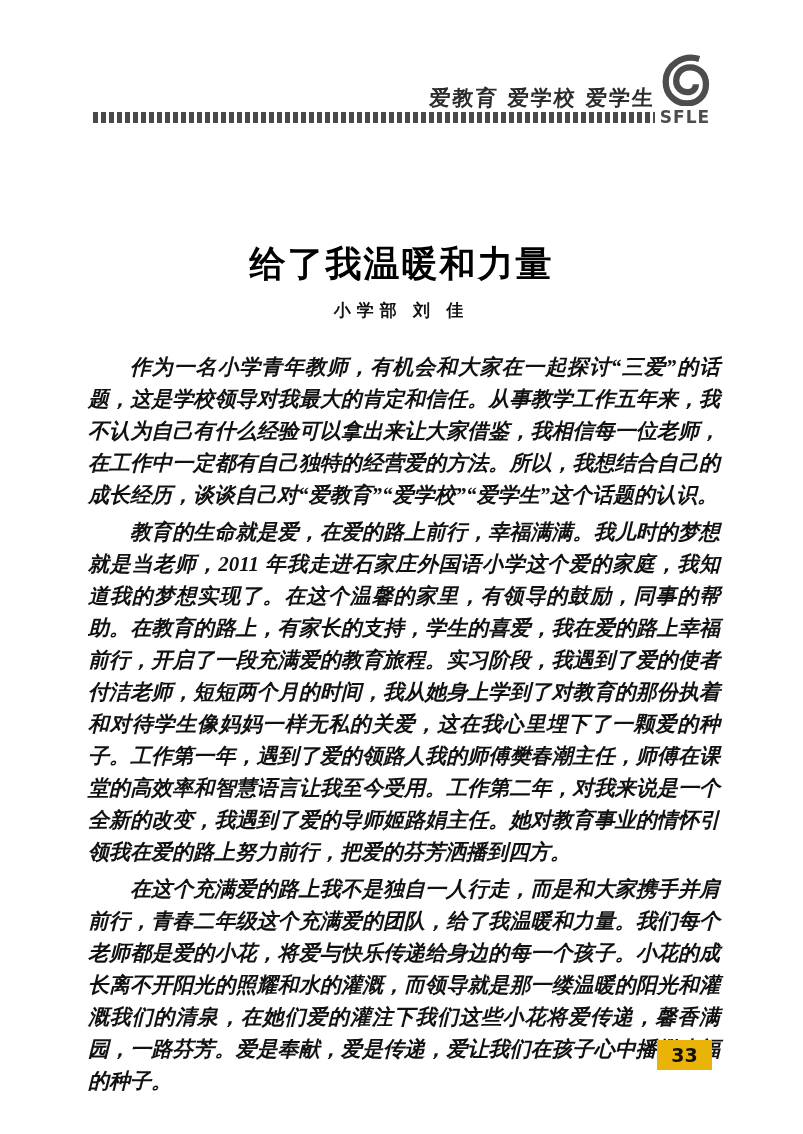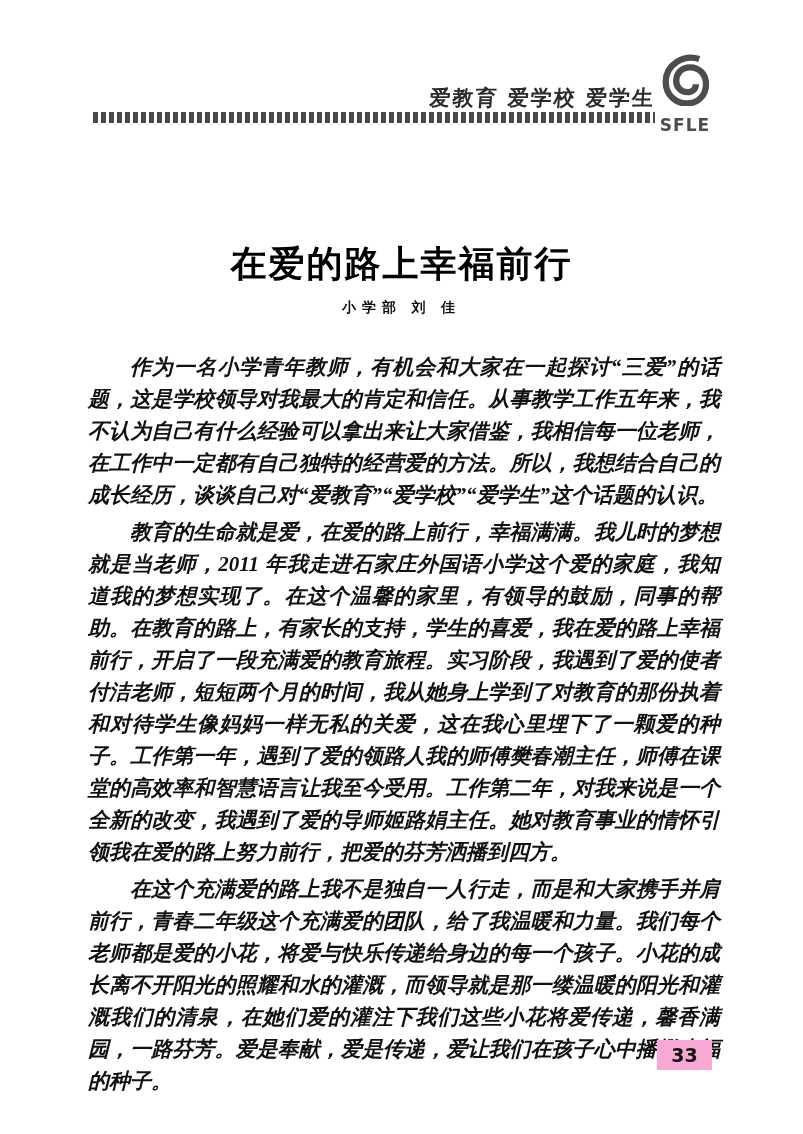--- a/index.html
+++ b/index.html
@@ -45,21 +45,21 @@
   .logo-wrap {
     position: absolute;
     top: 54px;
     left: 652px;
     width: 66px;
     text-align: center;
   }
   .logo-mark { display: block; margin: 0 auto; }
   .logo-text {
     display: block;
-    margin-top: 9px;
+    margin-top: 1px;
     font-family: "DejaVu Sans", sans-serif;
     font-weight: bold;
     font-size: 17px;
     letter-spacing: 1px;
     color: #4d4d4d;
   }
 
   
   .article-title {
     position: absolute;
@@ -71,21 +71,21 @@
     font-weight: bold;
     letter-spacing: 2px;
     color: #000;
   }
   .article-byline {
     position: absolute;
     top: 299px;
     left: 0;
     width: 100%;
     text-align: center;
-    font-size: 14px;
+    font-size: 17px;
     font-weight: bold;
     letter-spacing: 6px;
     color: #111;
   }
 
   
   .article-body {
     position: absolute;
     top: 351px;
     left: 88px;
@@ -102,21 +102,21 @@
     margin-bottom: 5px;
   }
 
   
   .page-number-box {
     position: absolute;
     left: 657px;
     top: 1040px;
     width: 55px;
     height: 30px;
-    background: #f9a8d4;
+    background: #eab308;
     display: flex;
     align-items: center;
     justify-content: center;
     font-family: "DejaVu Sans", sans-serif;
     font-weight: bold;
     font-size: 19px;
     color: #111;
   }
 </style>
 </head>
@@ -128,21 +128,21 @@
 
   <div class="header-rule"></div>
 
   <div class="logo-wrap">
     <svg class="logo-mark" width="54" height="52" viewBox="0 0 64 62">
       <path d="M49 6 C30 0 9 13 9 33 C9 49 21 59 34 59 C48 59 57 49 57 36 C57 24 49 16 38 16 C28 16 21.5 23 21.5 32 C21.5 40 27.5 45.5 35 45.5 C41 45.5 45 41.5 45 36" fill="none" stroke="#4d4d4d" stroke-width="7.5" stroke-linecap="butt"></path>
     </svg>
     <span class="logo-text">SFLE</span>
   </div>
 
-  <h1 class="article-title">在爱的路上幸福前行</h1>
+  <h1 class="article-title">给了我温暖和力量</h1>
 
   <div class="article-byline">小学部 刘 佳</div>
 
   <div class="article-body">
     <p>作为一名小学青年教师，有机会和大家在一起探讨“三爱”的话题，这是学校领导对我最大的肯定和信任。从事教学工作五年来，我不认为自己有什么经验可以拿出来让大家借鉴，我相信每一位老师，在工作中一定都有自己独特的经营爱的方法。所以，我想结合自己的成长经历，谈谈自己对“爱教育”“爱学校”“爱学生”这个话题的认识。</p>
     <p>教育的生命就是爱，在爱的路上前行，幸福满满。我儿时的梦想就是当老师，2011 年我走进石家庄外国语小学这个爱的家庭，我知道我的梦想实现了。在这个温馨的家里，有领导的鼓励，同事的帮助。在教育的路上，有家长的支持，学生的喜爱，我在爱的路上幸福前行，开启了一段充满爱的教育旅程。实习阶段，我遇到了爱的使者付洁老师，短短两个月的时间，我从她身上学到了对教育的那份执着和对待学生像妈妈一样无私的关爱，这在我心里埋下了一颗爱的种子。工作第一年，遇到了爱的领路人我的师傅樊春潮主任，师傅在课堂的高效率和智慧语言让我至今受用。工作第二年，对我来说是一个全新的改变，我遇到了爱的导师姬路娟主任。她对教育事业的情怀引领我在爱的路上努力前行，把爱的芬芳洒播到四方。</p>
     <p>在这个充满爱的路上我不是独自一人行走，而是和大家携手并肩前行，青春二年级这个充满爱的团队，给了我温暖和力量。我们每个老师都是爱的小花，将爱与快乐传递给身边的每一个孩子。小花的成长离不开阳光的照耀和水的灌溉，而领导就是那一缕温暖的阳光和灌溉我们的清泉，在她们爱的灌注下我们这些小花将爱传递，馨香满园，一路芬芳。爱是奉献，爱是传递，爱让我们在孩子心中播撒幸福的种子。</p>
   </div>
 
   <div class="page-number-box">33</div>

